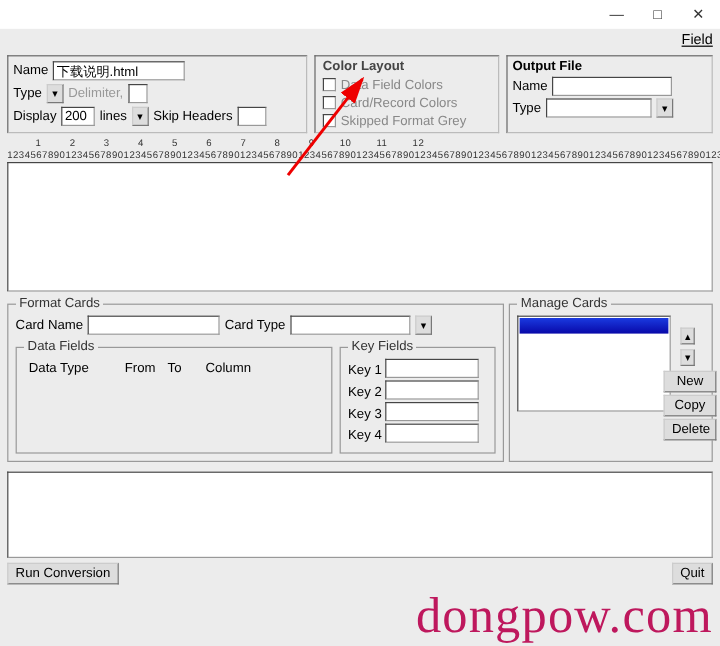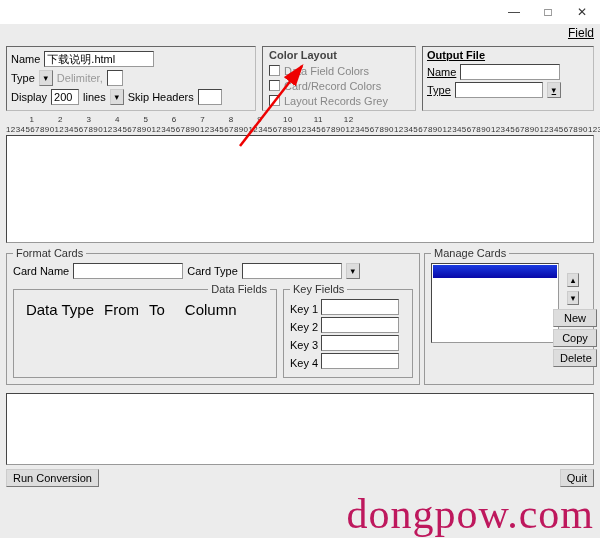--- a/index.html
+++ b/index.html
@@ -13,30 +13,30 @@
 .top-row { display: flex; gap: 6px; padding: 4px 6px; }
 .left-group { border: 1px inset #bbb; padding: 4px; display: flex; flex-direction: column; gap: 3px; width: 250px; }
 .row { display: flex; align-items: center; gap: 4px; }
 label { font-size: 11px; white-space: nowrap; }
 input[type=text] { border: 1px inset #999; font-size: 11px; padding: 1px 2px; background: #fff; height: 16px; font-family: inherit; }
 .drop-btn { width: 14px; height: 16px; border: 1px outset #ccc; background: #ddd; font-size: 9px; display: inline-flex; align-items: center; justify-content: center; }
 .color-layout { flex: 1; border: 1px inset #bbb; padding: 2px 6px; }
 .color-layout .hdr { font-weight: bold; color: #444; margin-bottom: 2px; }
 .chk-row { display: flex; align-items: center; gap: 4px; color: #888; font-size: 11px; height: 15px; }
 .chk { width: 11px; height: 11px; border: 1px inset #999; background: #fff; }
-.output-file { width: 172px; border: 1px inset #bbb; padding: 2px 4px; text-decoration: underline; }
+.output-file { width: 172px; border: 1px inset #bbb; padding: 2px 4px; }
 .output-file .hdr { font-weight: bold; margin-bottom: 3px; }
 .ruler { font-size: 8px; letter-spacing: 0.4px; white-space: nowrap; overflow: hidden; padding: 0 6px; color: #333; height: 20px; line-height: 10px; }
 .data-area { margin: 0 6px; height: 108px; background: #fff; border: 1px inset #999; }
 .format-section { display: flex; gap: 4px; padding: 4px 6px; }
 .format-cards { flex: 1; }
 .card-row { display: flex; align-items: center; gap: 4px; margin-bottom: 4px; }
 .sub-fields { display: flex; gap: 6px; }
-.data-fields { flex: 1; text-align: right; }
-.df-header { display: flex; gap: 10px; font-size: 15px; padding: 2px 4px; }
+.data-fields { flex: 1; }
+.df-header { display: flex; gap: 10px; font-size: 11px; padding: 2px 4px; }
 .key-fields { width: 130px; }
 .key-row { display: flex; align-items: flex-end; gap: 3px; margin-bottom: 2px; }
 .manage-box { width: 170px; position: relative; }
 .manage-list { width: 128px; height: 80px; background: #fff; border: 1px inset #999; }
 .manage-sel { height: 13px; background: linear-gradient(to bottom,#1a3ae0,#0808a8); margin: 1px; }
 .btn { border: 1px outset #ccc; background: #ddd; font-size: 11px; padding: 2px 6px; text-align: center; font-family: inherit; }
 .manage-btns { position: absolute; right: -4px; top: 50px; display: flex; flex-direction: column; gap: 2px; }
 .manage-btns .btn { width: 44px; }
 .arrow-box { position: absolute; right: 14px; top: 14px; display: flex; flex-direction: column; gap: 4px; }
 .arrow-box .ud { width: 12px; height: 14px; border: 1px outset #ccc; background: #ddd; font-size: 9px; display: flex; align-items: center; justify-content: center; }
@@ -87,21 +87,21 @@
     <div class="chk-row">
         <span class="chk"></span>
         <span>Data Field Colors</span>
       </div>
     <div class="chk-row">
         <span class="chk"></span>
         <span>Card/Record Colors</span>
       </div>
     <div class="chk-row">
         <span class="chk"></span>
-        <span>Layout Records Grey</span>
+        <span>Skipped Format Grey</span>
       </div>
   </div>
 
   <div class="output-file">
     <div class="hdr">Output File</div>
     <div class="row" style="margin-bottom:2px">
       <label>Name</label>
       <input type="text" style="width: 100px;" value="">
     </div>
     <div class="row">

